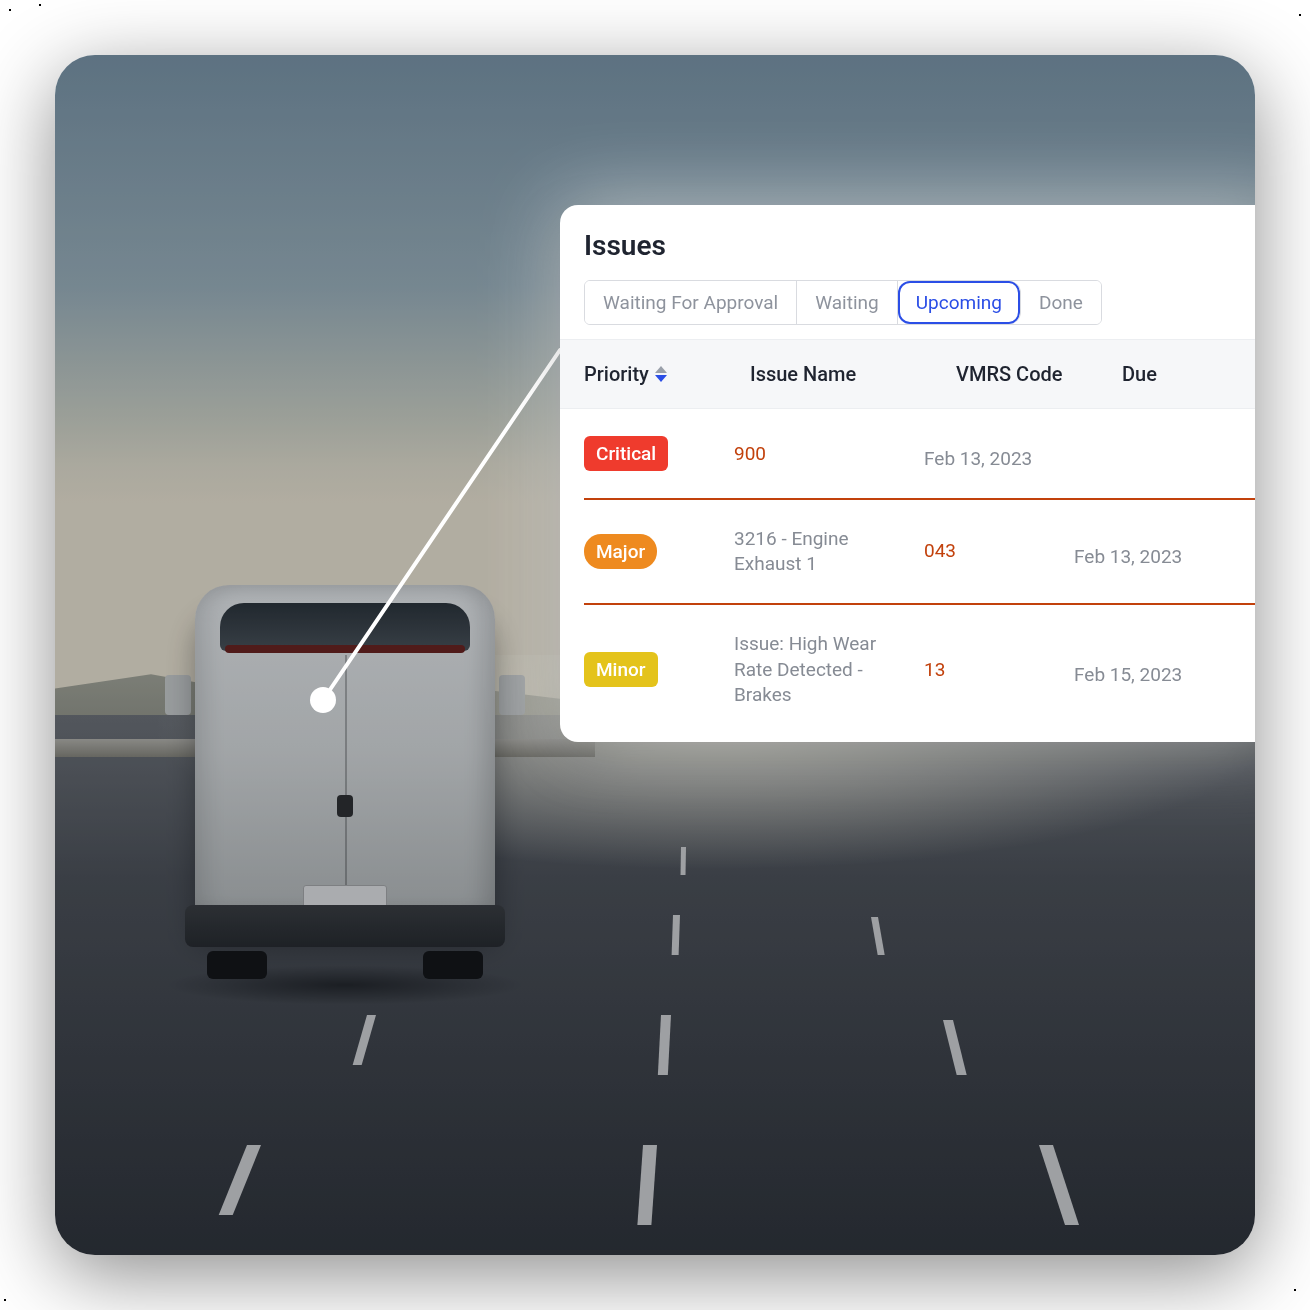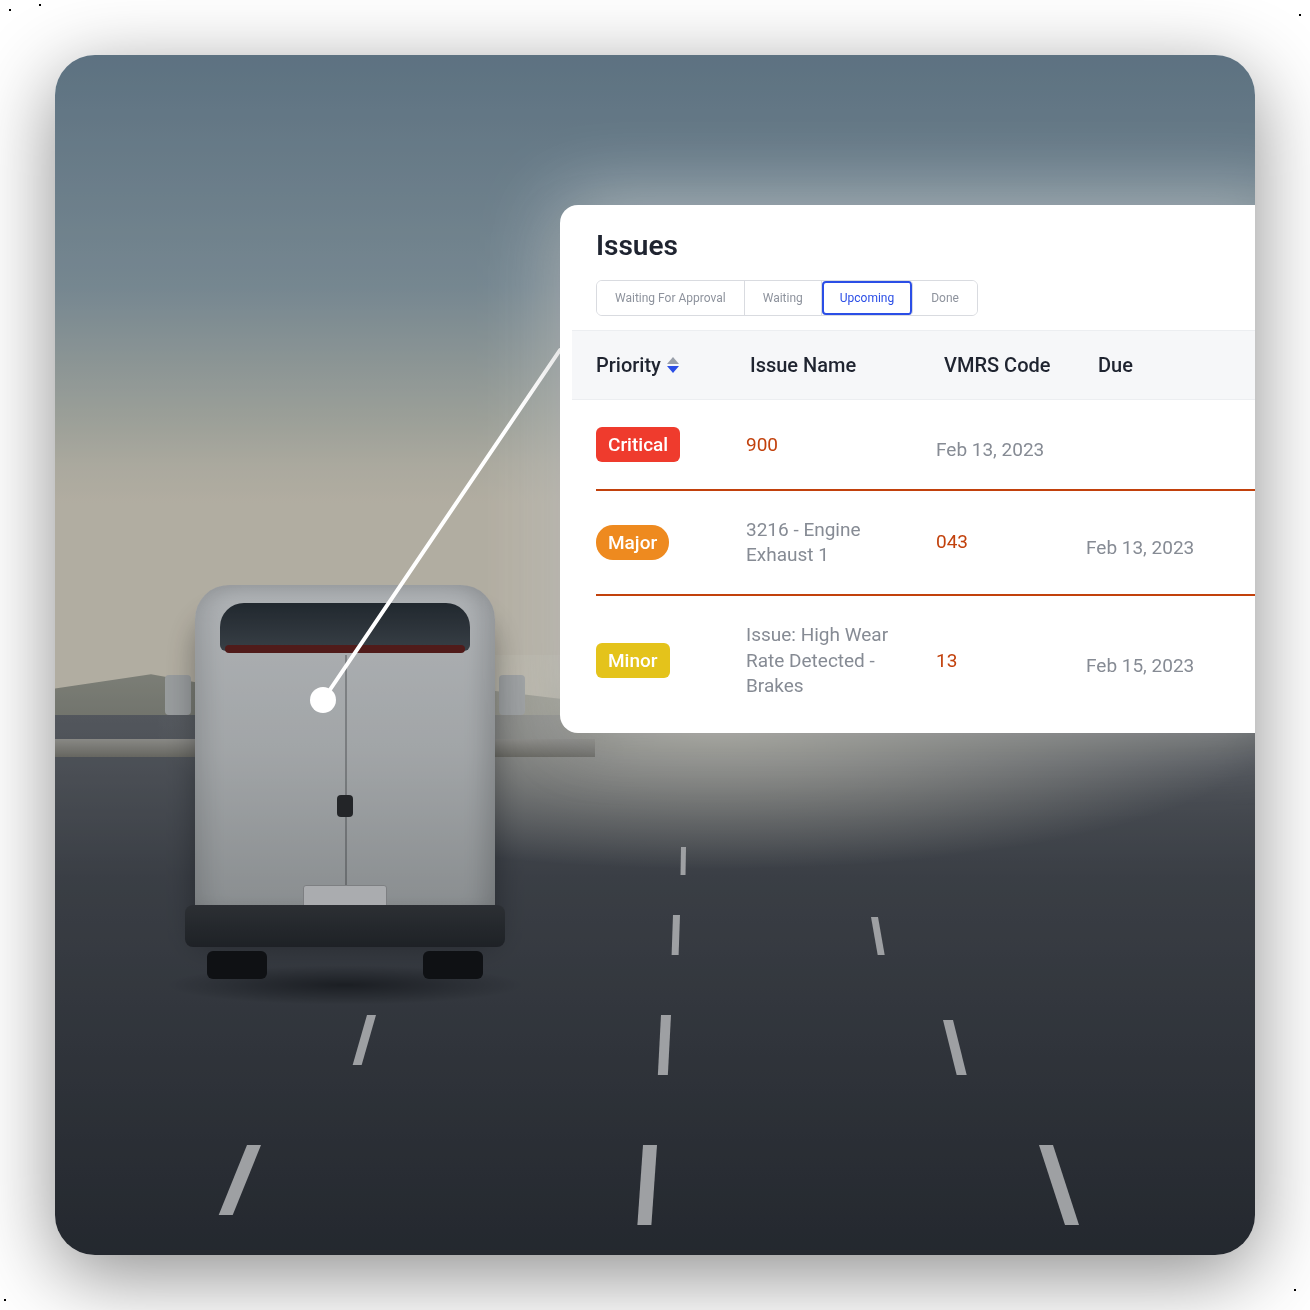--- a/index.html
+++ b/index.html
@@ -197,56 +197,56 @@
 
     
     .card {
       position: absolute;
       left: 505px;
       top: 150px;
       width: 736px;
       background: #fff;
       border-radius: 18px;
       box-shadow: 0 0 80px rgba(255,255,255,0.55), 0 20px 50px rgba(0,0,0,0.25);
-      padding: 24px 24px 8px 36px;
+      padding: 24px 24px 8px 24px;
     }
     .card h2 {
       font-size: 28px;
       font-weight: 600;
       color: #1f2430;
       margin-bottom: 18px;
     }
     .tabs {
       display: flex;
       border: 1px solid #d9dbe0;
       border-radius: 6px;
       overflow: hidden;
       width: max-content;
       margin-bottom: 14px;
     }
     .tab {
       padding: 10px 18px;
-      font-size: 12px;
+      font-size: 19px;
       color: #8e939d;
       background: #fff;
       border-right: 1px solid #d9dbe0;
       cursor: pointer;
       user-select: none;
     }
     .tab:last-child { border-right: none; }
     .tab.active {
       color: #2b4ee6;
       box-shadow: inset 0 0 0 2px #2b4ee6;
-      border-radius: 4px;
+      border-radius: 12px;
     }
 
     .thead {
       display: grid;
       grid-template-columns: 150px 190px 150px 1fr;
-      gap: 4px;
+      gap: 16px;
       background: #f6f7f9;
       border-top: 1px solid #eceef1;
       border-bottom: 1px solid #eceef1;
       margin: 0 -24px;
       padding: 22px 24px;
     }
     .th {
       font-size: 20px;
       font-weight: 500;
       color: #1f2430;

